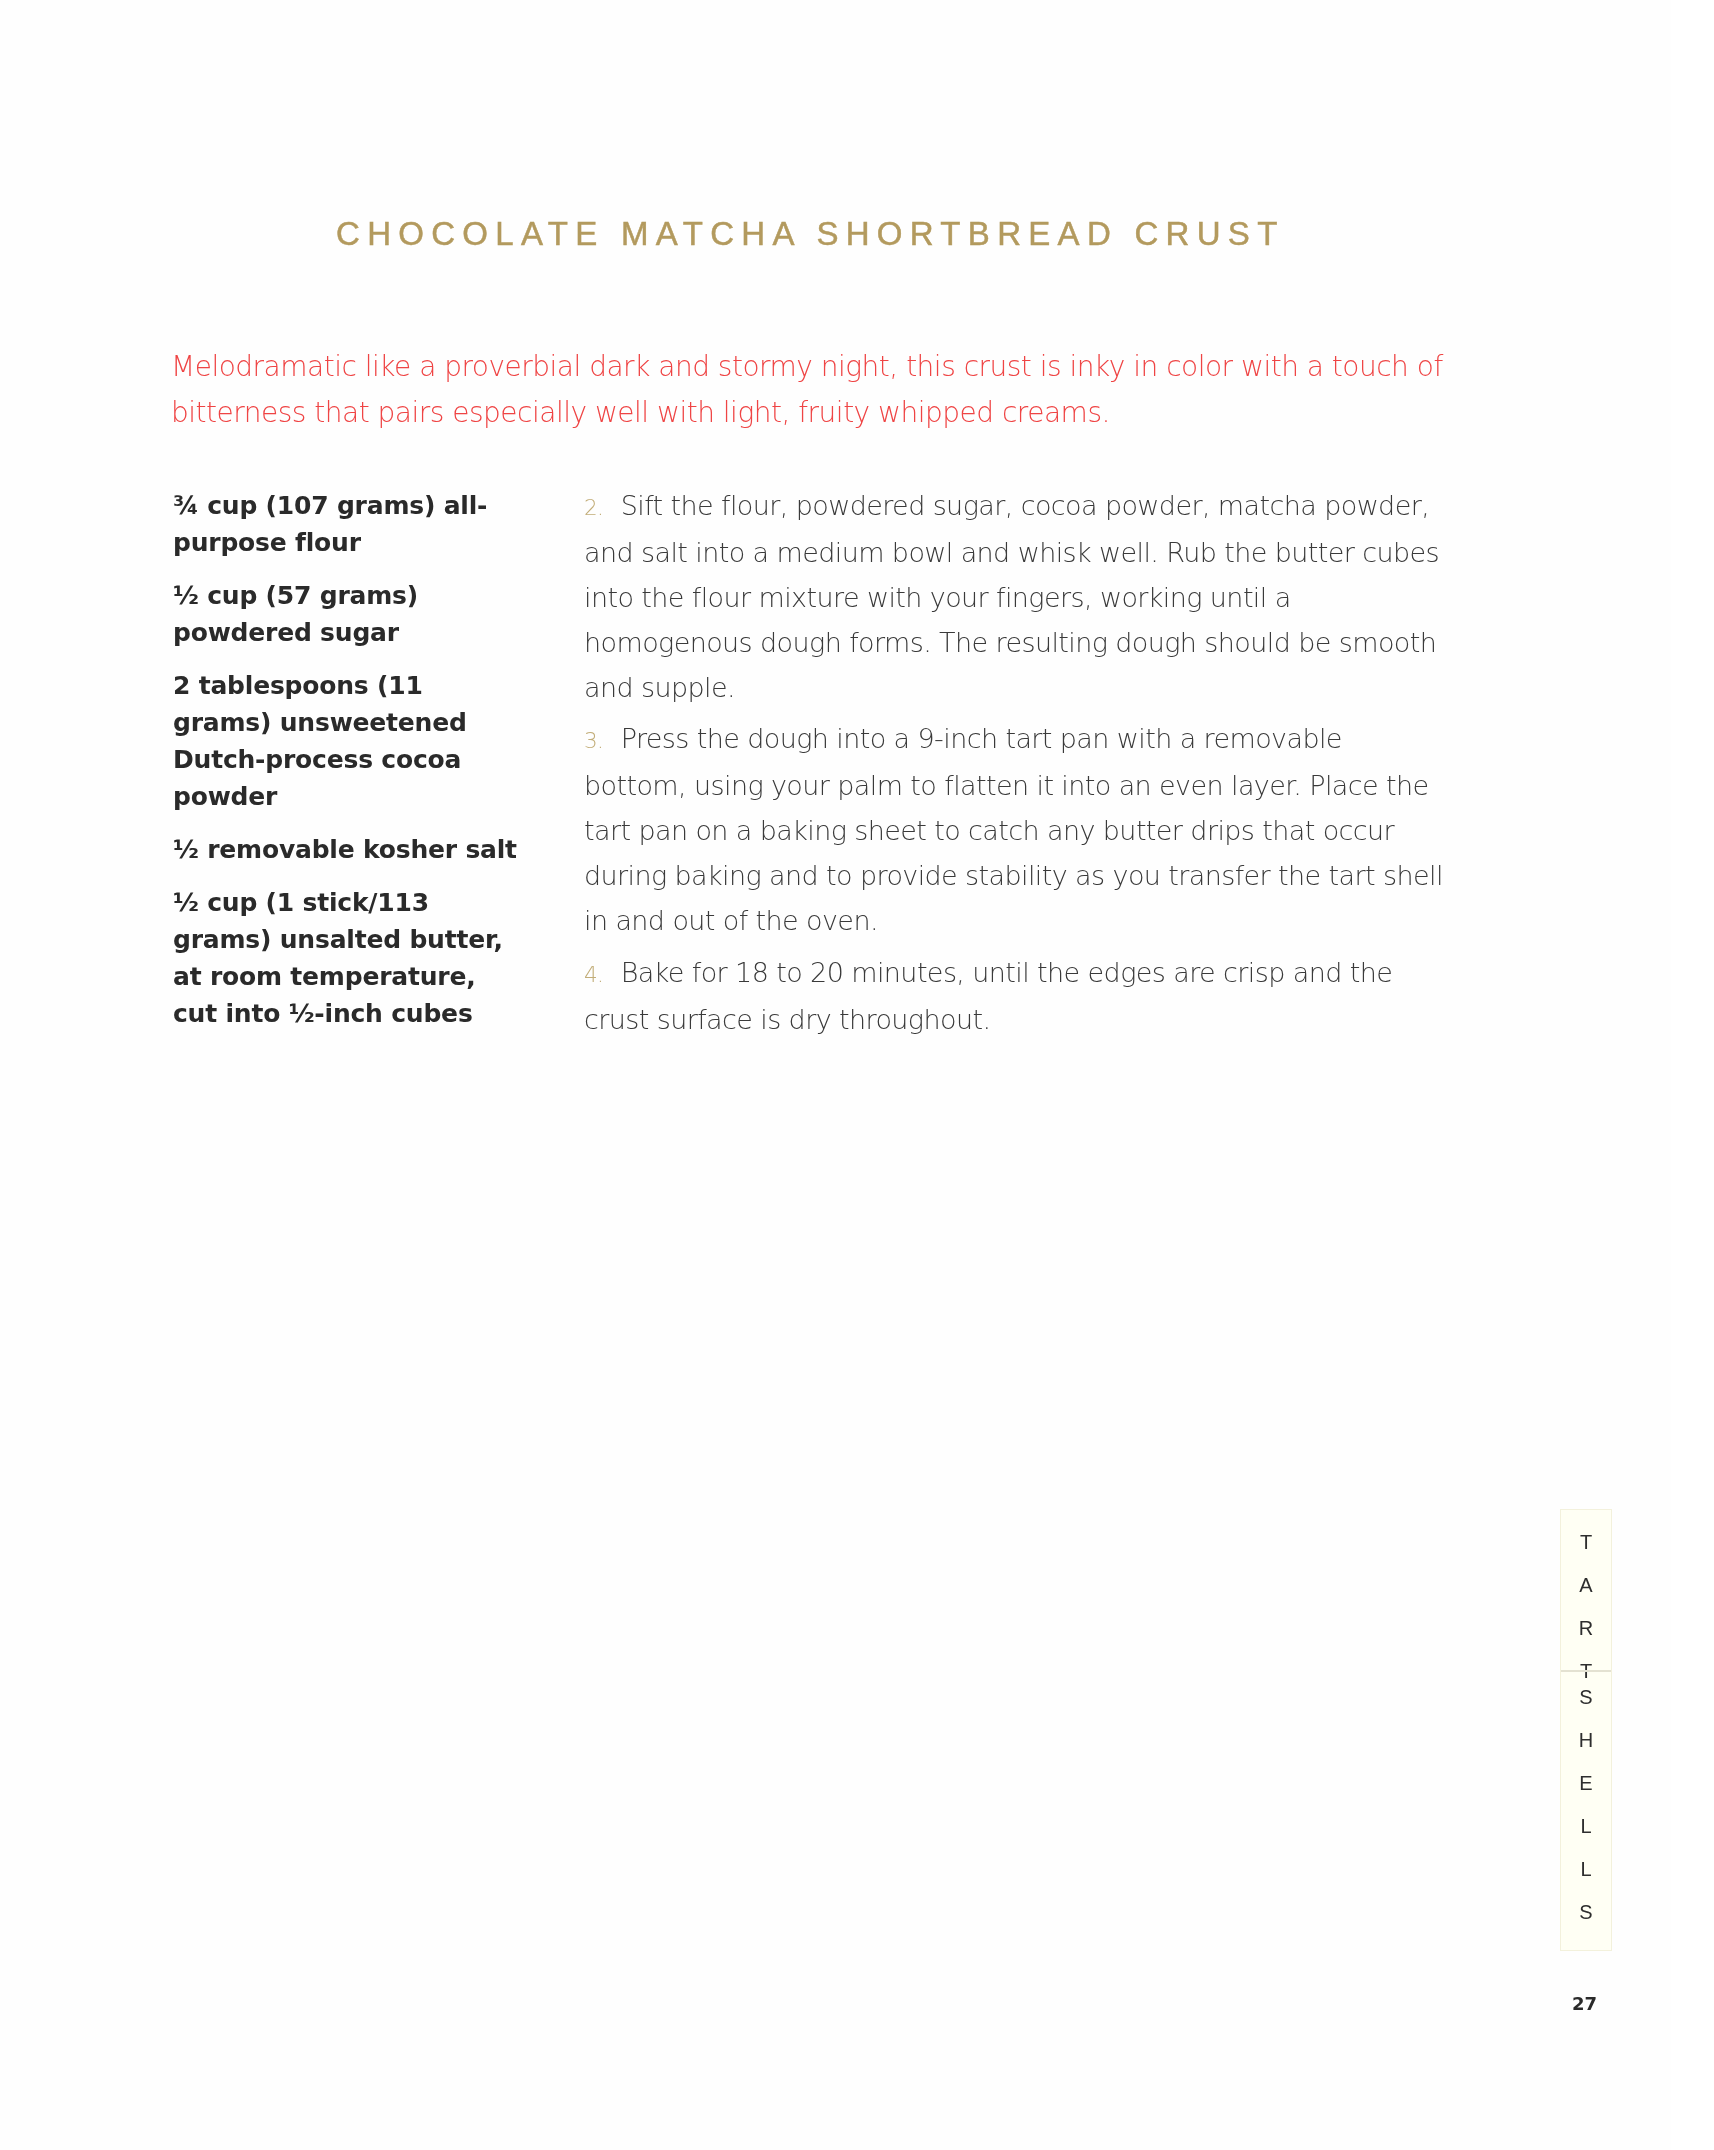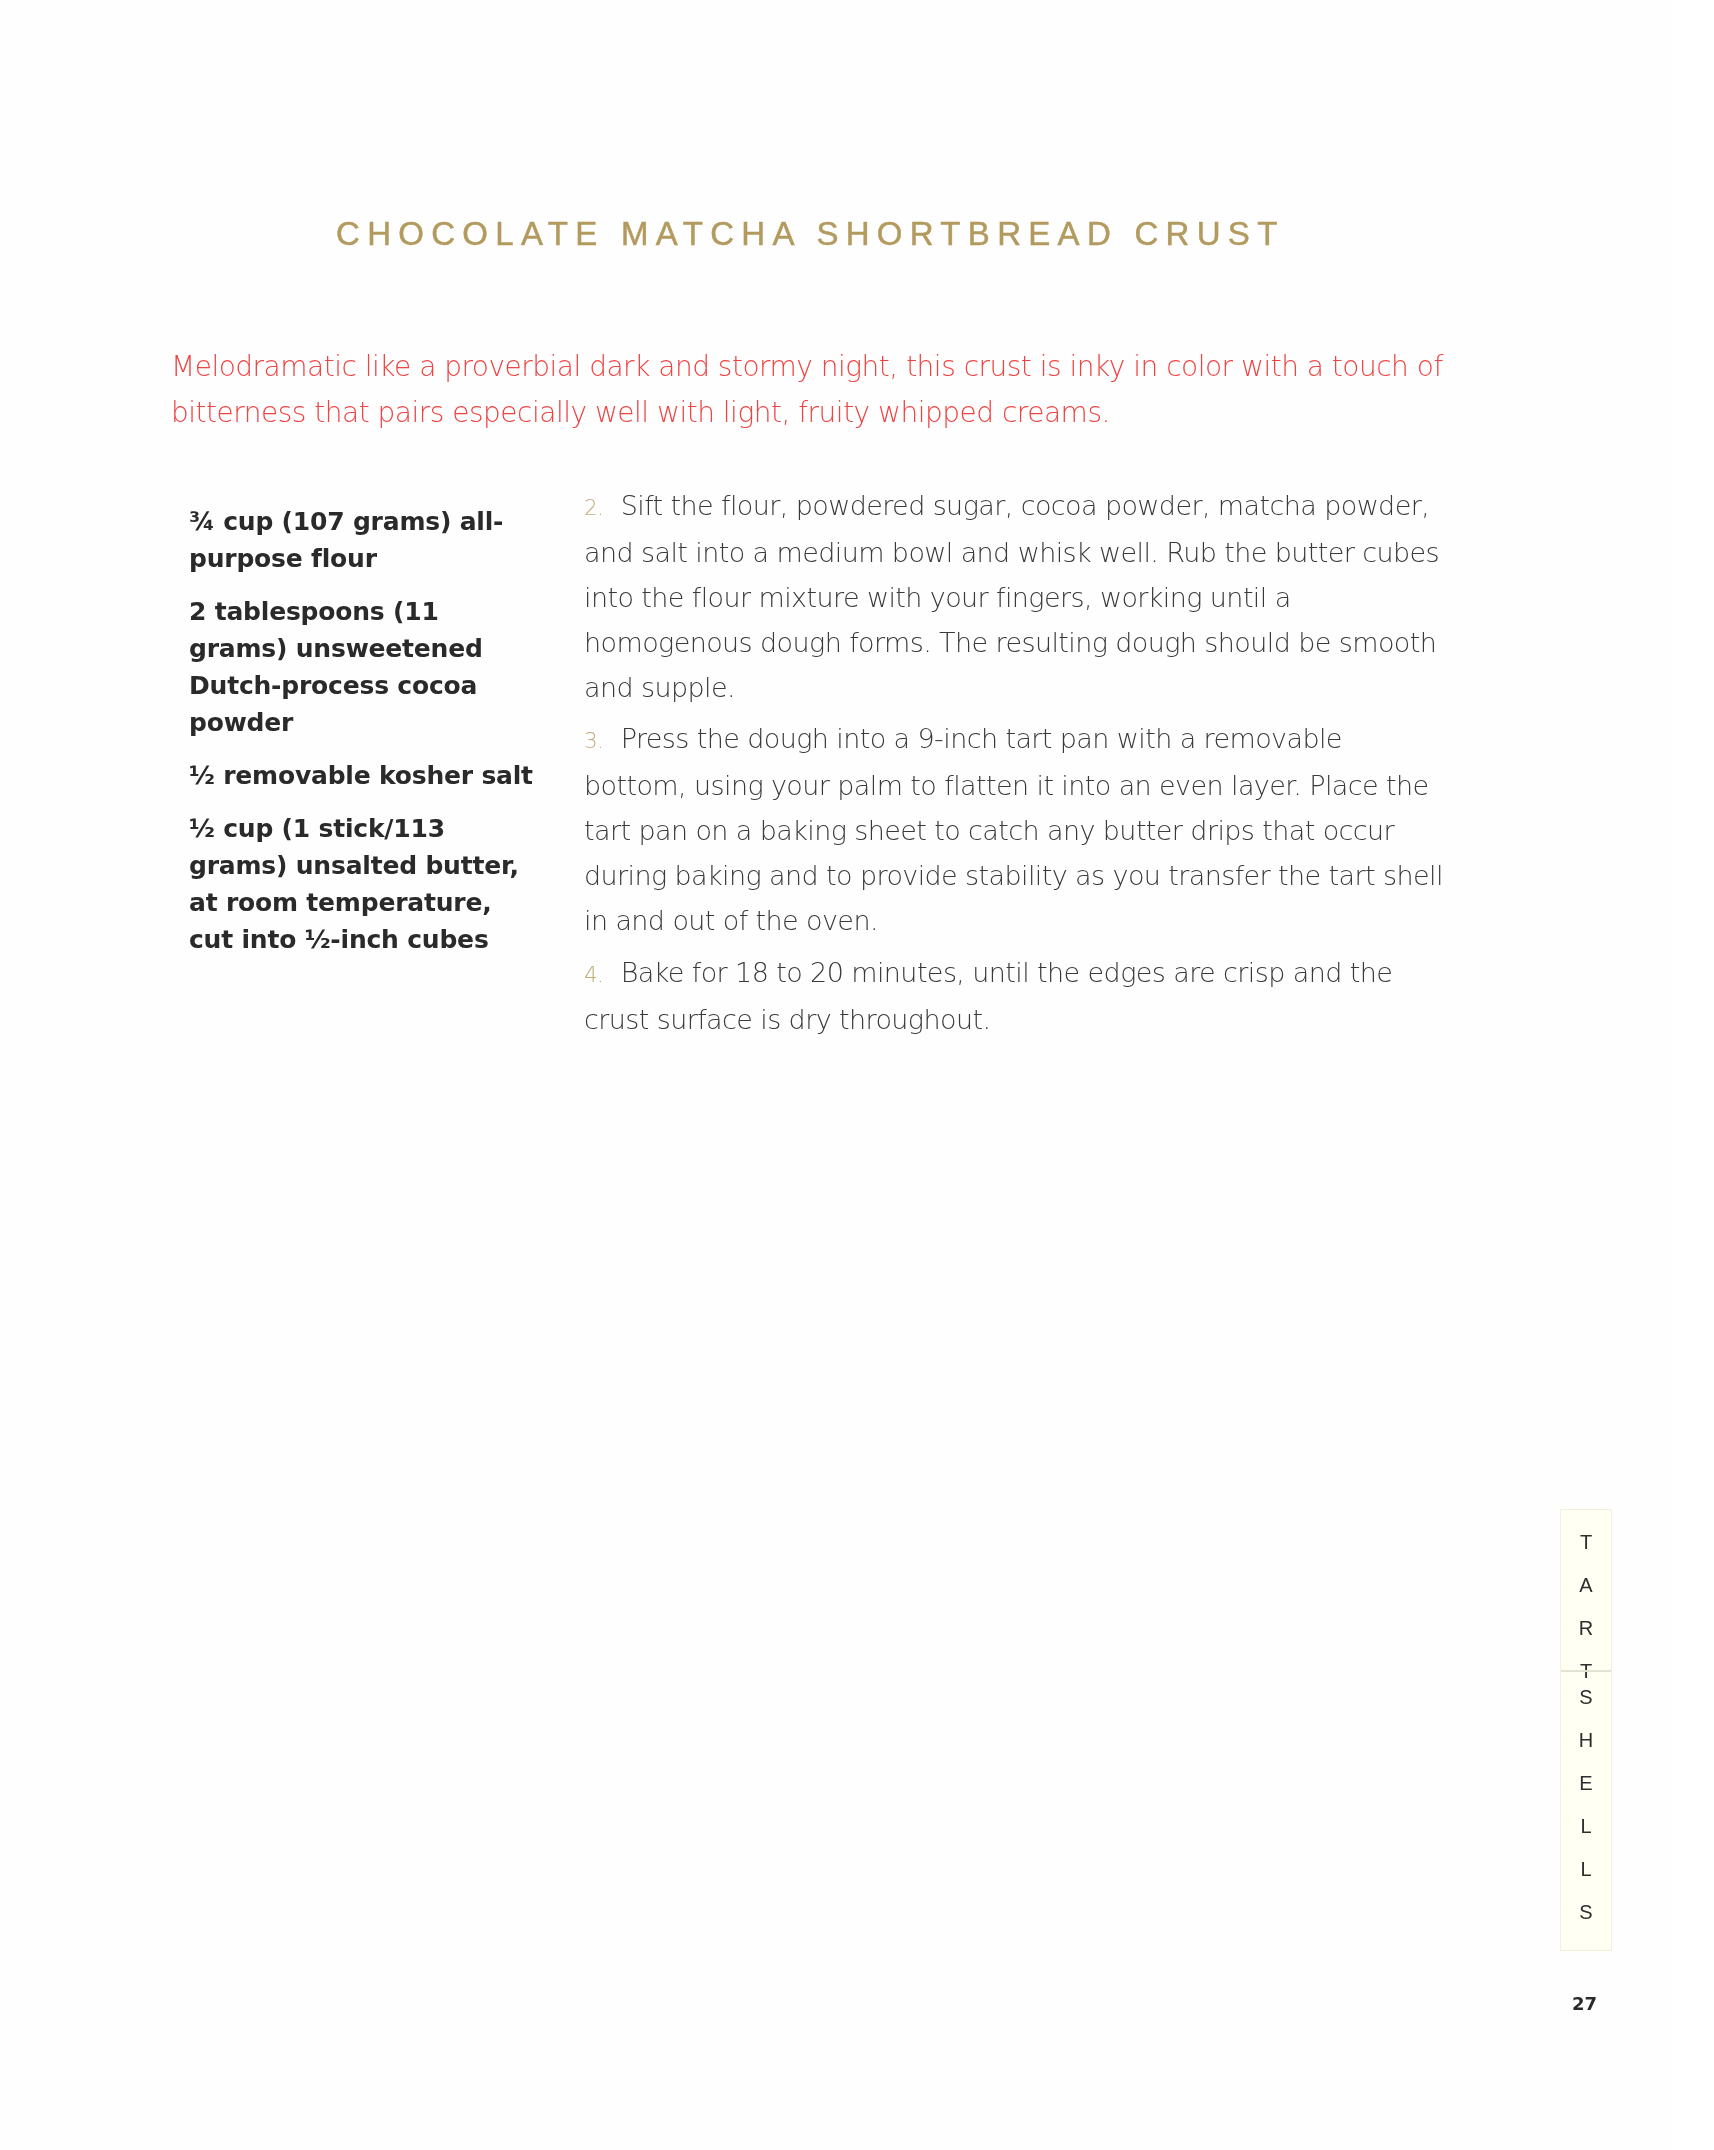--- a/index.html
+++ b/index.html
@@ -45,21 +45,21 @@
       line-height: 46px;
       color: #ef4444;
       letter-spacing: -0.5px;
     }
     .ingredients {
       position: absolute;
       left: 173px;
       top: 487px;
       width: 350px;
       list-style: none;
-      margin: 16px;
+      margin: 0;
       padding: 0;
     }
     .ingredients li {
       font-family: "DejaVu Sans", sans-serif;
       font-weight: 700;
       font-size: 25px;
       line-height: 37px;
       color: #2a2a2a;
       margin: 0 0 16px 0;
       letter-spacing: -0.2px;
@@ -140,20 +140,21 @@
 <body>
 
 <div class="page">
 
   <h1 class="title">CHOCOLATE MATCHA SHORTBREAD CRUST</h1>
 
   <p class="intro">Melodramatic like a proverbial dark and stormy night, this crust is inky in color with a touch of bitterness that pairs especially well with light, fruity whipped creams.</p>
 
   <ul class="ingredients">
     <li>¾ cup (107 grams) all-purpose flour</li>
+    <li>½ cup (57 grams) powdered sugar</li>
     <li>2 tablespoons (11 grams) unsweetened Dutch-process cocoa powder</li>
     <li>½ removable kosher salt</li>
     <li>½ cup (1 stick/113 grams) unsalted butter, at room temperature, cut into ½-inch cubes</li>
   </ul>
 
   <ol class="steps">
     <li>
       <span class="num">2.</span><span>Sift the flour, powdered sugar, cocoa powder, matcha powder, and salt into a medium bowl and whisk well. Rub the butter cubes into the flour mixture with your fingers, working until a homogenous dough forms. The resulting dough should be smooth and supple.</span>
     </li>
     <li>

